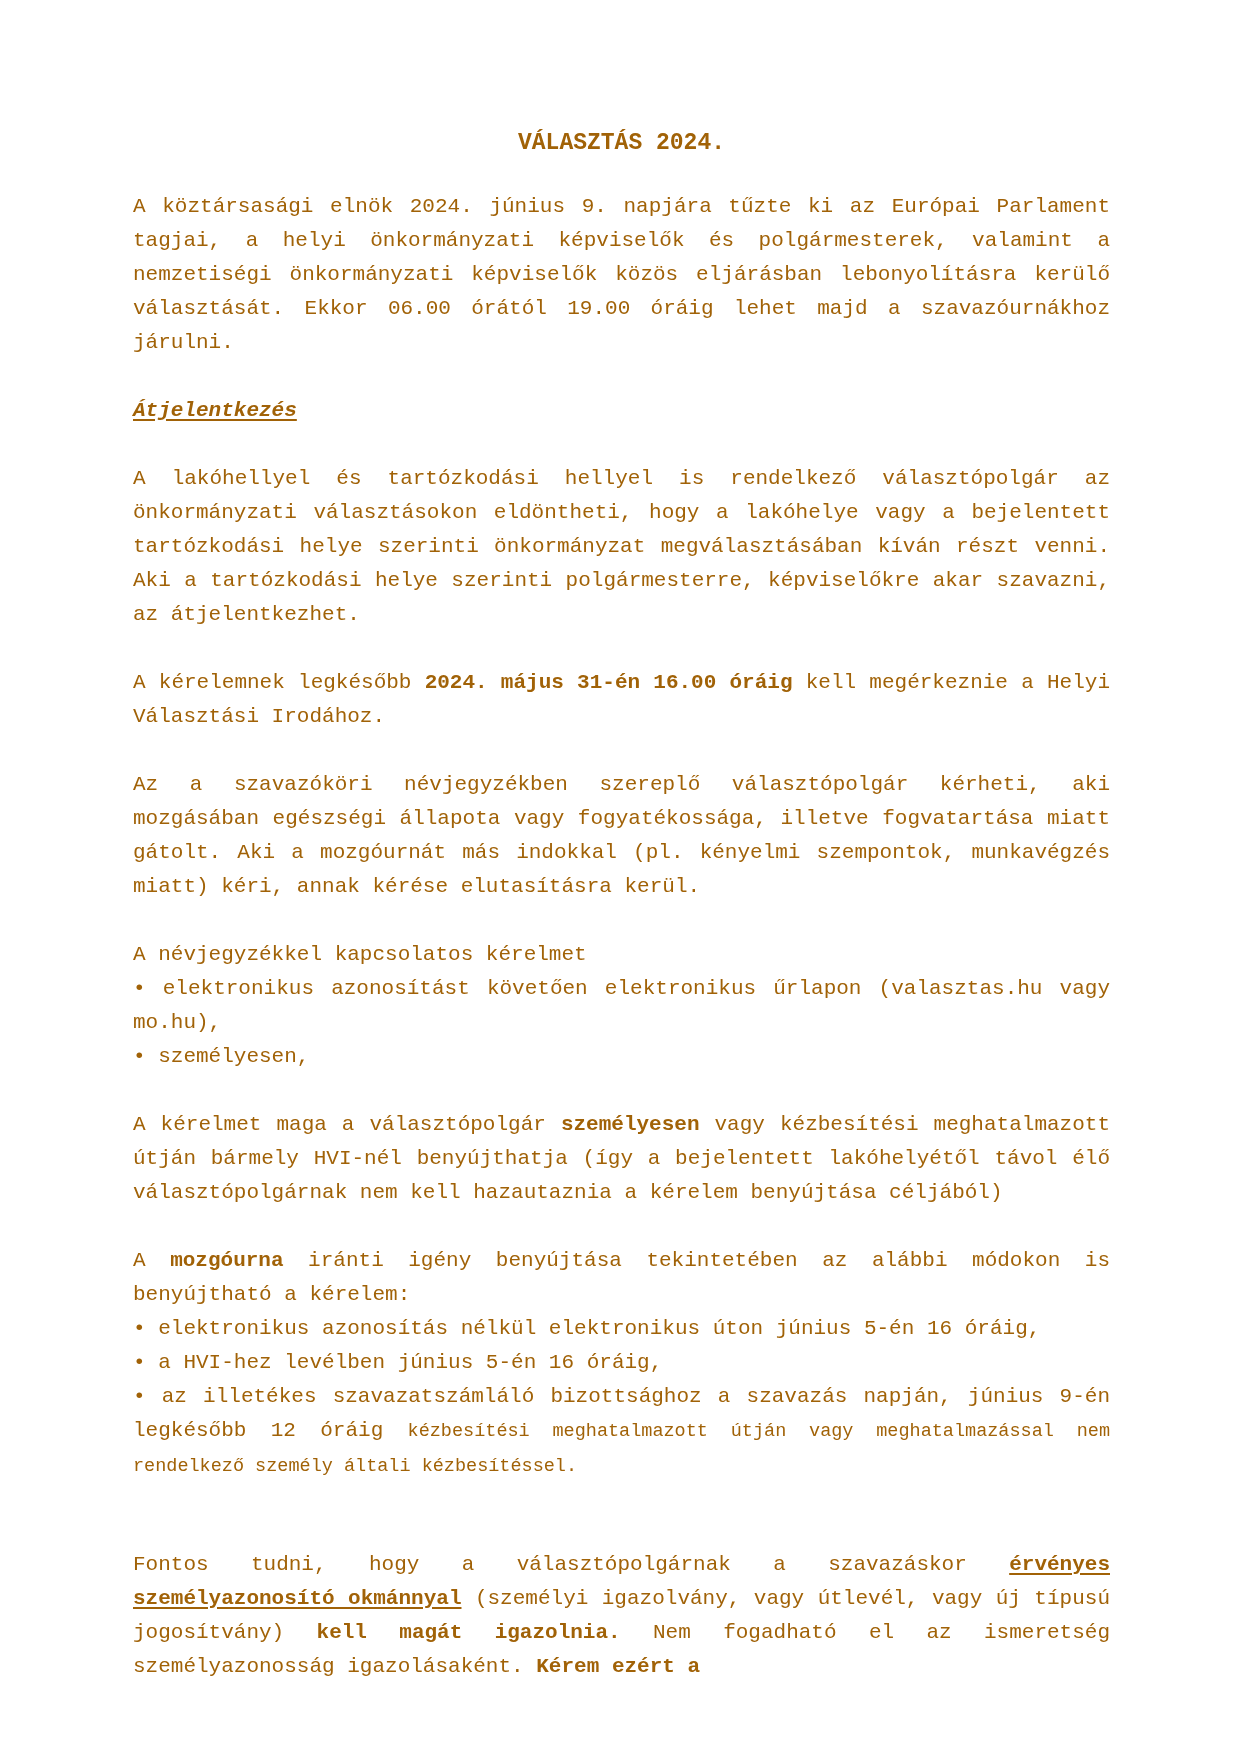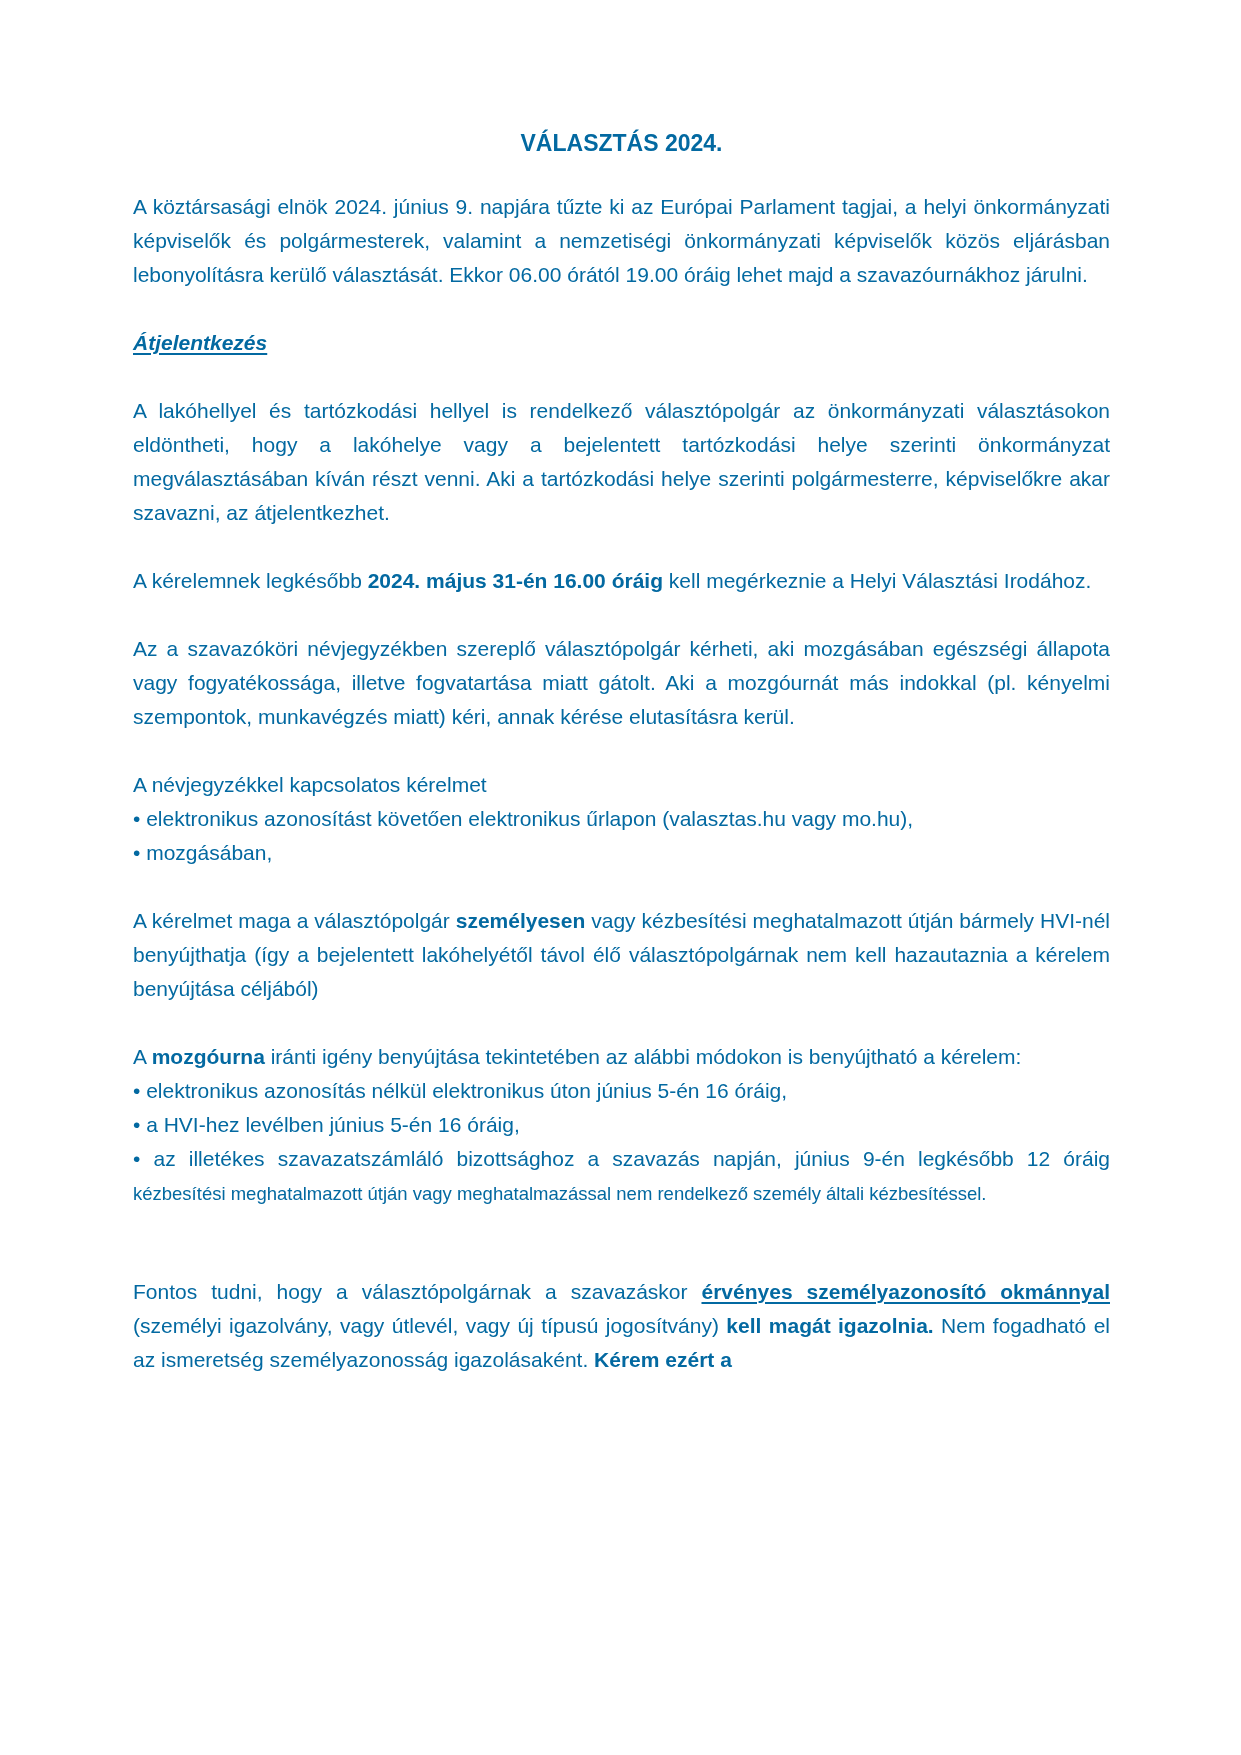--- a/index.html
+++ b/index.html
@@ -7,24 +7,24 @@
     padding: 0;
     background: #ffffff;
   }
   .page {
     position: relative;
     width: 1241px;
     height: 1755px;
     box-sizing: border-box;
     background: #ffffff;
     padding: 126px 131px 40px 133px;
-    font-family: Liberation Sans, sans-serif;
+    font-family: Liberation Mono, monospace;
     font-size: 21px;
     line-height: 34px;
-    color: #0369a1;
+    color: #a16207;
     overflow: hidden;
   }
   .block {
     margin: 0 0 34px 0;
     text-align: justify;
   }
   .block.title {
     text-align: center;
     font-size: 23px;
     margin-bottom: 30px;
@@ -43,17 +43,17 @@
 </head>
 <body>
 
 <div class="page">
     <p class="block title"><span class="b">VÁLASZTÁS 2024.</span></p>
     <p class="block paragraph"><span>A köztársasági elnök 2024. június 9. napjára tűzte ki az Európai Parlament tagjai, a helyi önkormányzati képviselők és polgármesterek, valamint a nemzetiségi önkormányzati képviselők közös eljárásban lebonyolításra kerülő választását. Ekkor 06.00 órától 19.00 óráig lehet majd a szavazóurnákhoz járulni.</span></p>
     <p class="block heading"><span class="b i u">Átjelentkezés</span></p>
     <p class="block paragraph"><span>A lakóhellyel és tartózkodási hellyel is rendelkező választópolgár az önkormányzati választásokon eldöntheti, hogy a lakóhelye vagy a bejelentett tartózkodási helye szerinti önkormányzat megválasztásában kíván részt venni. Aki a tartózkodási helye szerinti polgármesterre, képviselőkre akar szavazni, az átjelentkezhet.</span></p>
     <p class="block paragraph"><span>A kérelemnek legkésőbb </span><span class="b">2024. május 31-én 16.00 óráig</span><span> kell megérkeznie a Helyi Választási Irodához.</span></p>
     <p class="block paragraph"><span>Az a szavazóköri névjegyzékben szereplő választópolgár kérheti, aki mozgásában egészségi állapota vagy fogyatékossága, illetve fogvatartása miatt gátolt. Aki a mozgóurnát más indokkal (pl. kényelmi szempontok, munkavégzés miatt) kéri, annak kérése elutasításra kerül.</span></p>
-    <p class="block paragraph"><span>A névjegyzékkel kapcsolatos kérelmet</span><br><span>• elektronikus azonosítást követően elektronikus űrlapon (valasztas.hu vagy mo.hu),</span><br><span>• mozgásában,</span><br></p>
+    <p class="block paragraph"><span>A névjegyzékkel kapcsolatos kérelmet</span><br><span>• elektronikus azonosítást követően elektronikus űrlapon (valasztas.hu vagy mo.hu),</span><br><span>• személyesen,</span><br></p>
     <p class="block paragraph"><span>A kérelmet maga a választópolgár </span><span class="b">személyesen</span><span> vagy kézbesítési meghatalmazott útján bármely HVI-nél benyújthatja (így a bejelentett lakóhelyétől távol élő választópolgárnak nem kell hazautaznia a kérelem benyújtása céljából)</span></p>
     <p class="block paragraph"><span>A </span><span class="b">mozgóurna</span><span> iránti igény benyújtása tekintetében az alábbi módokon is benyújtható a kérelem:</span><br><span>• elektronikus azonosítás nélkül elektronikus úton június 5-én 16 óráig,</span><br><span>• a HVI-hez levélben június 5-én 16 óráig,</span><br><span>• az illetékes szavazatszámláló bizottsághoz a szavazás napján, június 9-én legkésőbb 12 óráig </span><span class="small">kézbesítési meghatalmazott útján vagy meghatalmazással nem rendelkező személy általi kézbesítéssel.</span></p>
     <p class="block paragraph extra-gap"><span>Fontos tudni, hogy a választópolgárnak a szavazáskor </span><span class="b u">érvényes személyazonosító okmánnyal</span><span> (személyi igazolvány, vagy útlevél, vagy új típusú jogosítvány) </span><span class="b">kell magát igazolnia.</span><span> Nem fogadható el az ismeretség személyazonosság igazolásaként. </span><span class="b">Kérem ezért a</span></p>
   </div>
 
 </body></html>

